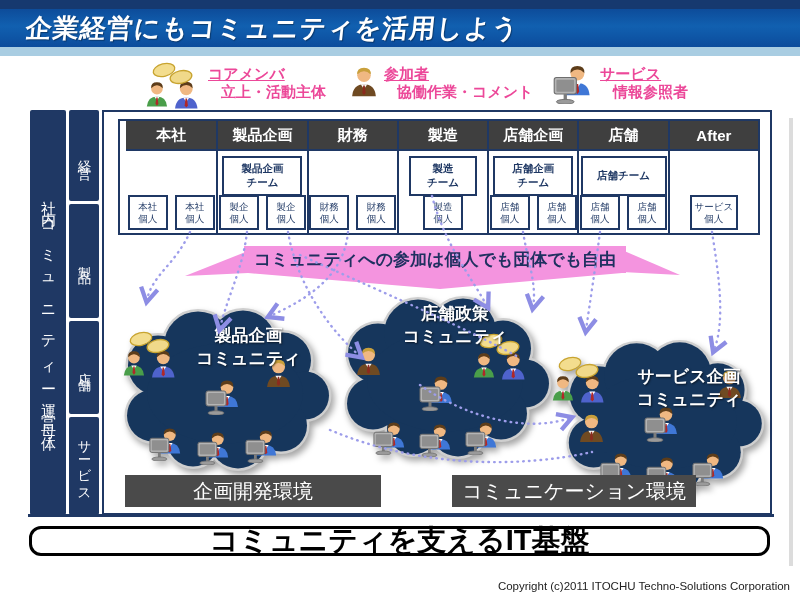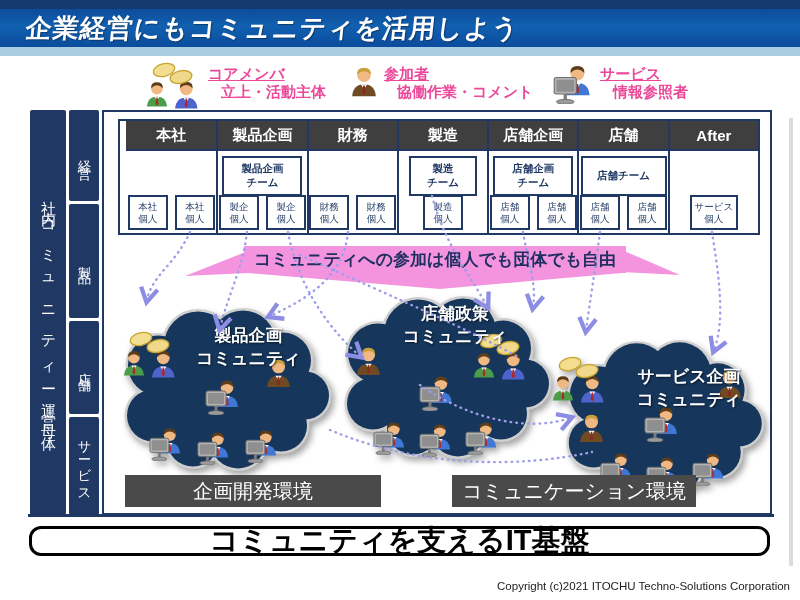--- a/index.html
+++ b/index.html
@@ -433,15 +433,15 @@
   <div class="env env2">
     <span>コミュニケーション環境</span>
   </div>
 
   <div class="base-line"></div>
   <div class="shadow-r"></div>
 
   <div class="it-banner">
     <span>コミュニティを支えるIT基盤</span>
   </div>
-  <div class="copy">Copyright (c)2021 ITOCHU Techno-Solutions Corporation</div>
+  <div class="copy">Copyright (c)2011 ITOCHU Techno-Solutions Corporation</div>
 
 </div>
 
 </body></html>

